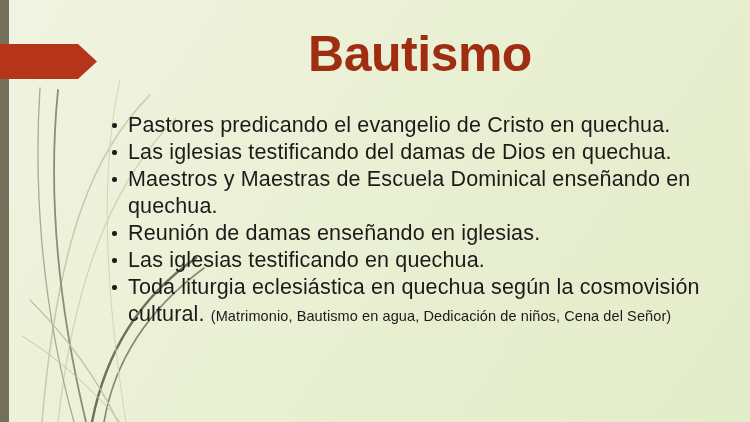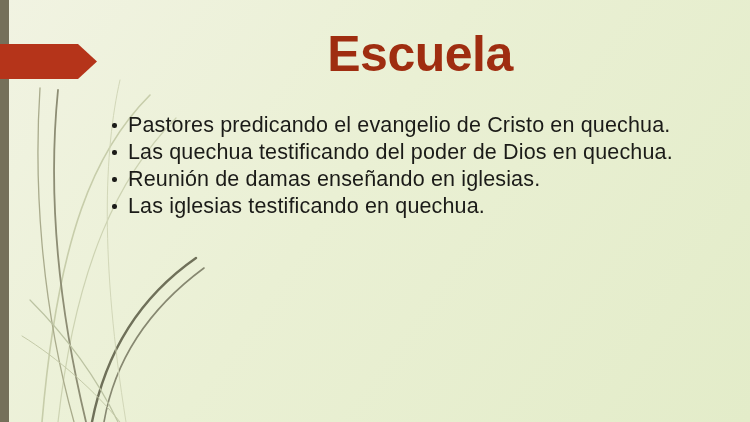--- a/index.html
+++ b/index.html
@@ -109,30 +109,37 @@
       <path d="M 120 80 C 104 150, 100 260, 126 422" stroke="#d2d7b8" stroke-width="1"></path>
     </g>
   </svg>
 
   <div class="left-band"></div>
 
   <svg class="banner-arrow" viewBox="0 0 97 35" preserveAspectRatio="none" aria-hidden="true">
     <polygon points="0,0 78,0 97,17.5 78,35 0,35" fill="#b5341a"></polygon>
   </svg>
 
-  <div class="slide-title">Escuela</div>
+  <div class="slide-title">Bautismo</div>
 
   <ul class="body-list">
     <li class="bullet-item">
       <span>Pastores predicando el evangelio de Cristo en quechua.</span>
     </li>
     <li class="bullet-item">
-      <span>Las quechua testificando del poder de Dios en quechua.</span>
+      <span>Las iglesias testificando del damas de Dios en quechua.</span>
+    </li>
+    <li class="bullet-item">
+      <span>Maestros y Maestras de Escuela Dominical enseñando en quechua.</span>
     </li>
     <li class="bullet-item">
       <span>Reunión de damas enseñando en iglesias.</span>
     </li>
     <li class="bullet-item">
       <span>Las iglesias testificando en quechua.</span>
     </li>
+    <li class="bullet-item">
+      <span>Toda liturgia eclesiástica en quechua según la cosmovisión cultural.</span>
+      <span class="paren-note">(Matrimonio, Bautismo en agua, Dedicación de niños, Cena del Señor)</span>
+    </li>
   </ul>
 
 </div>
 
 </body></html>

